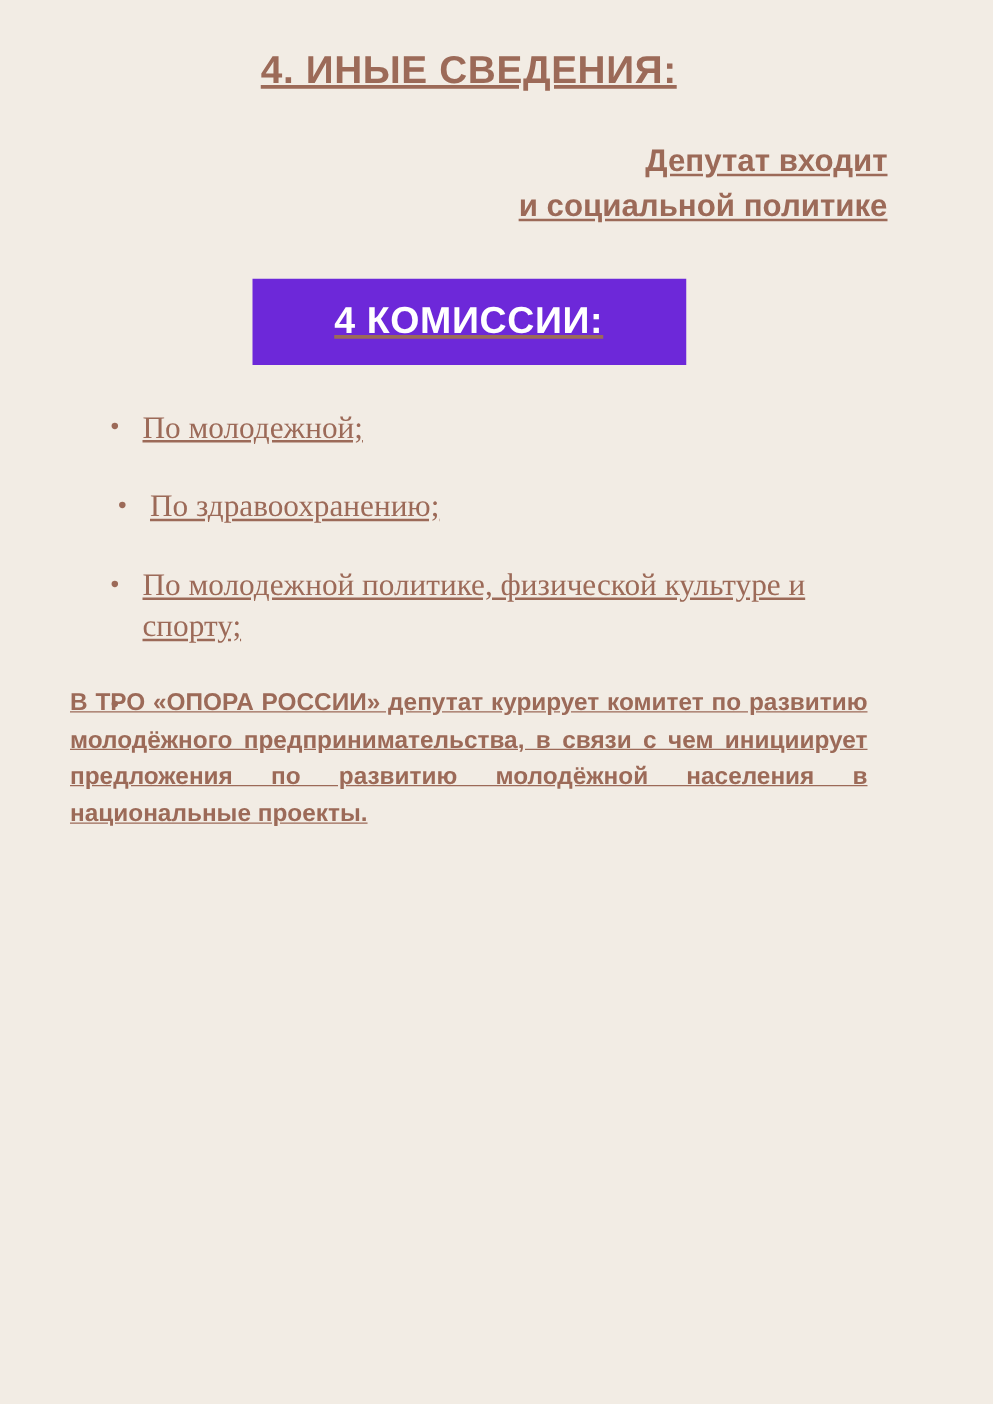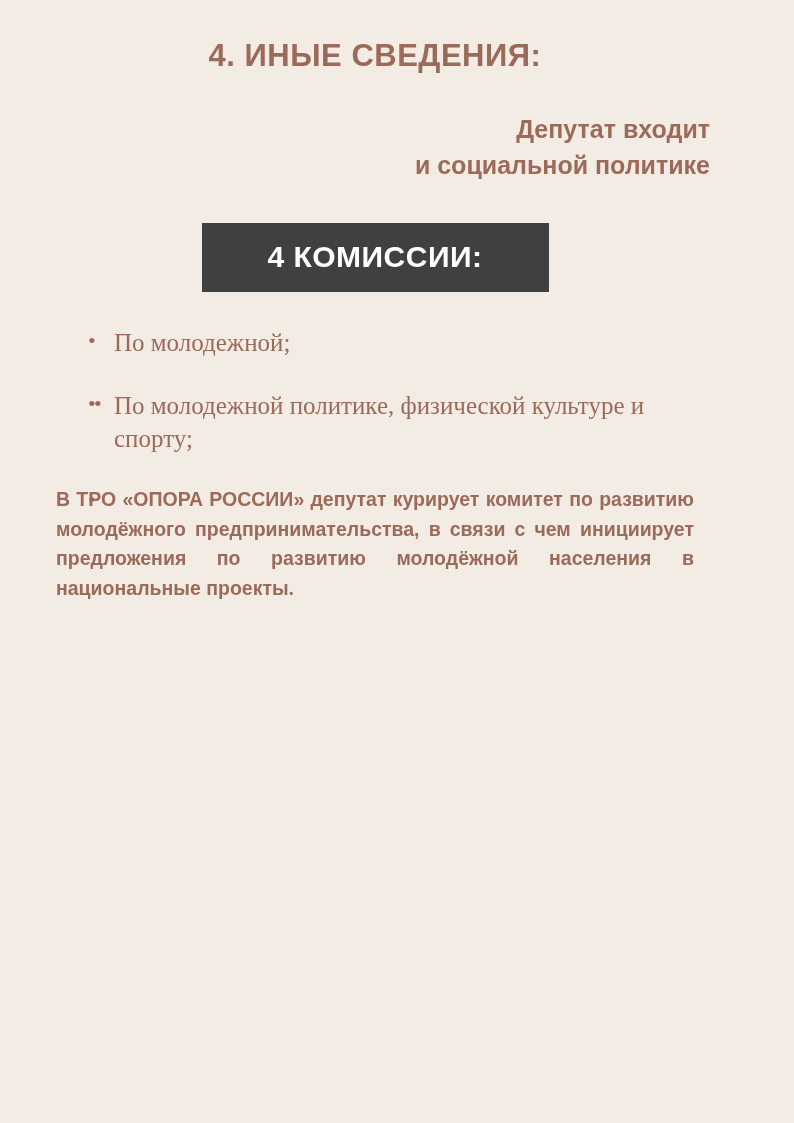--- a/index.html
+++ b/index.html
@@ -13,20 +13,21 @@
     font-family: "Liberation Sans", sans-serif;
     color: #9c6a58;
     overflow: hidden;
   }
   .page {
     position: relative;
     width: 750px;
     height: 1123px;
     box-sizing: border-box;
     padding: 0 40px;
+    text-decoration: underline;
   }
   .main-title {
     margin: 0;
     padding-top: 38px;
     text-align: center;
     font-size: 31px;
     font-weight: bold;
     letter-spacing: 0.5px;
     color: #9c6a58;
     text-transform: uppercase;
@@ -42,21 +43,21 @@
   }
   .subtitle .line {
     display: block;
   }
   .banner-wrap {
     display: flex;
     justify-content: center;
     margin-top: 40px;
   }
   .banner {
-    background: #404040;
+    background: #6d28d9;
     color: #ffffff;
     font-size: 30px;
     font-weight: bold;
     text-transform: uppercase;
     letter-spacing: 0.5px;
     padding: 17px 46px 19px 46px;
     min-width: 255px;
     text-align: center;
     line-height: 1.1;
   }
@@ -113,20 +114,21 @@
     <div class="banner">4 КОМИССИИ:</div>
   </div>
 
   <ul class="list">
     <li>
       <span class="bullet">•</span>
       <span>По молодежной;</span>
     </li>
     <li class="indent">
       <span class="bullet">•</span>
+      <span>По здравоохранению;</span>
     </li>
     <li>
       <span class="bullet">•</span>
       <span>По молодежной политике, физической культуре и спорту;</span>
     </li>
     <li>
       <span class="bullet">•</span>
     </li>
   </ul>
 

